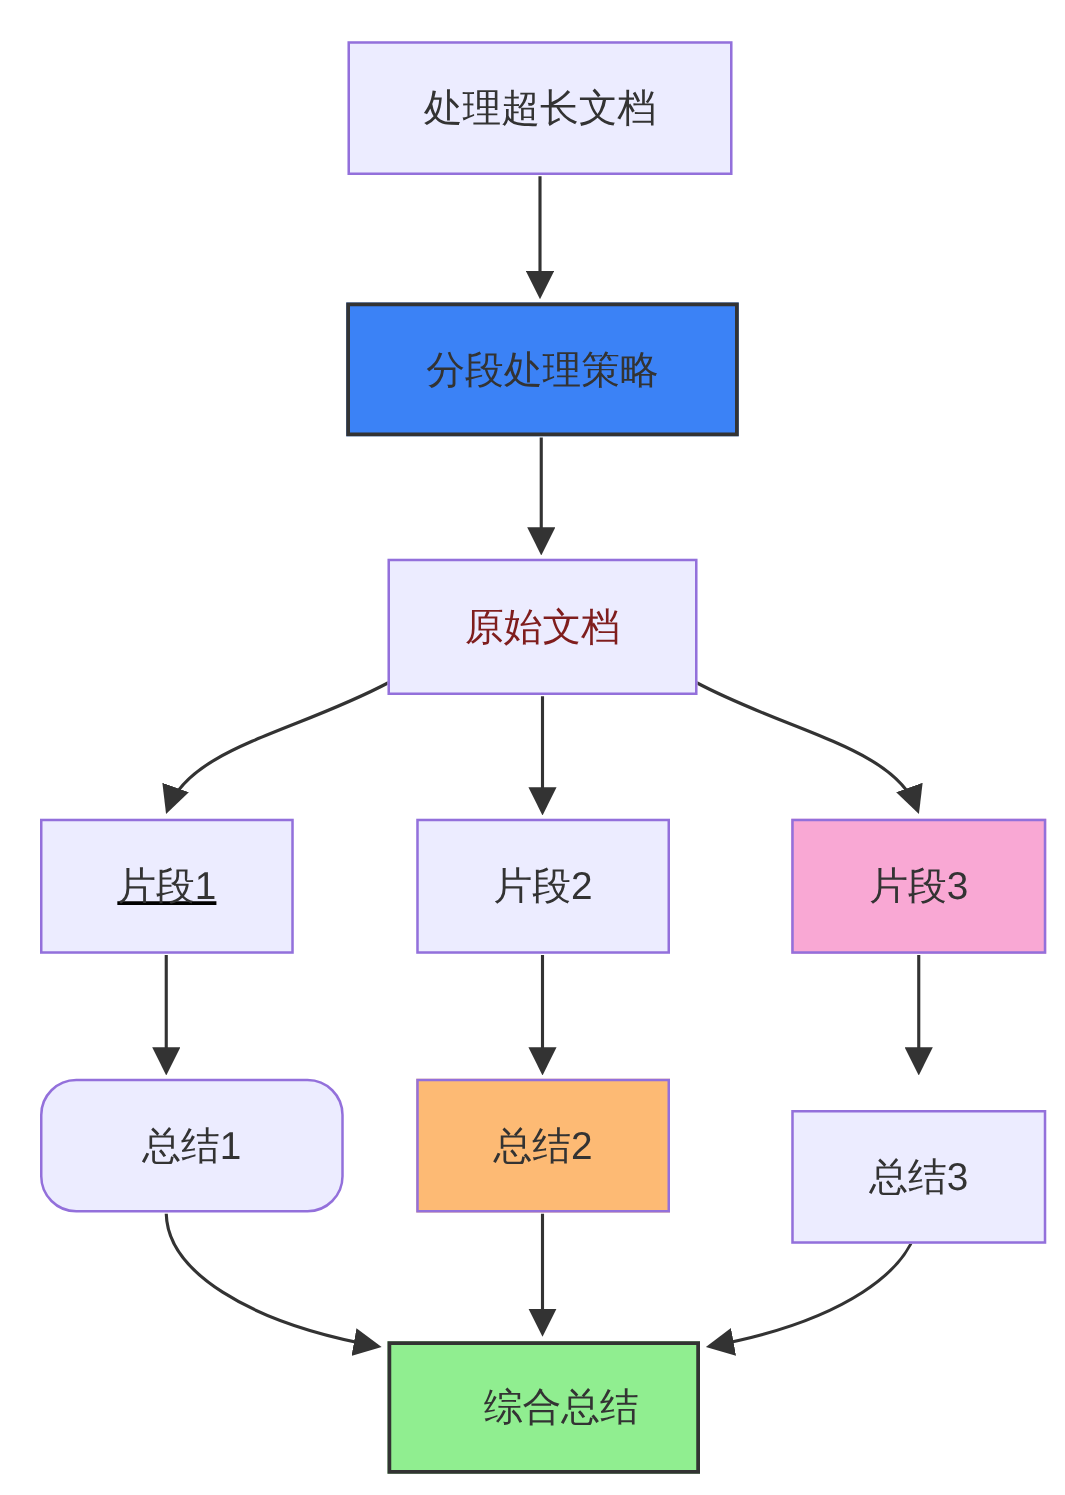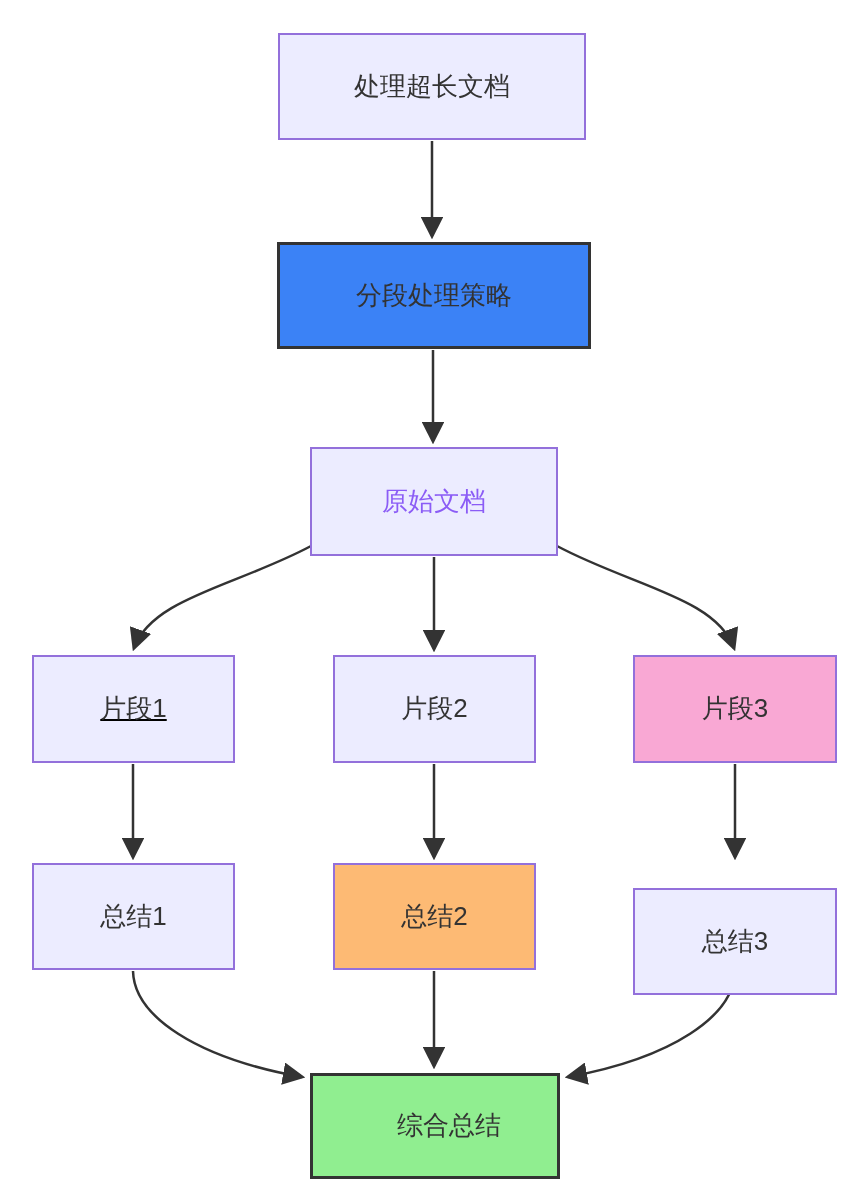--- a/index.html
+++ b/index.html
@@ -31,21 +31,21 @@
   .node {
     position: absolute;
     box-sizing: border-box;
     border-style: solid;
     display: flex;
     align-items: center;
     justify-content: center;
     text-align: center;
   }
   .node .node-label {
-    font-size: 26px;
+    font-size: 31px;
     line-height: 1.2;
     color: #333333;
     white-space: nowrap;
     user-select: none;
   }
 </style>
 </head>
 <body>
 
 <div id="canvas" style="background: rgb(255, 255, 255);">
@@ -70,32 +70,32 @@
       </g>
   </svg>
   <div id="node-layer">
       <div class="node" style="left: 278px; top: 33px; width: 308px; height: 107px; background: rgb(236, 236, 255); border-color: rgb(147, 112, 219); border-width: 2px;">
         <span class="node-label" style="color: rgb(51, 51, 51);">处理超长文档</span>
       </div>
       <div class="node" style="left: 277px; top: 242px; width: 314px; height: 107px; background: #3b82f6; border-color: rgb(51, 51, 51); border-width: 3.5px;">
         <span class="node-label" style="color: rgb(51, 51, 51);">分段处理策略</span>
       </div>
       <div class="node" style="left: 310px; top: 447px; width: 248px; height: 109px; background: rgb(236, 236, 255); border-color: rgb(147, 112, 219); border-width: 2px;">
-        <span class="node-label" style="color: #8b5cf6;">原始文档</span>
+        <span class="node-label" style="color: #7f1d1d;">原始文档</span>
       </div>
       <div class="node" style="left: 32px; top: 655px; width: 203px; height: 108px; background: rgb(236, 236, 255); border-color: rgb(147, 112, 219); border-width: 2px; text-decoration: underline;">
         <span class="node-label" style="color: rgb(51, 51, 51);">片段1</span>
       </div>
       <div class="node" style="left: 333px; top: 655px; width: 203px; height: 108px; background: rgb(236, 236, 255); border-color: rgb(147, 112, 219); border-width: 2px; justify-content: center;">
         <span class="node-label" style="color: rgb(51, 51, 51);">片段2</span>
       </div>
       <div class="node" style="left: 633px; top: 655px; width: 204px; height: 108px; background: #f9a8d4; border-color: rgb(147, 112, 219); border-width: 2px;">
         <span class="node-label" style="color: rgb(51, 51, 51);">片段3</span>
       </div>
-      <div class="node" style="left: 32px; top: 863px; width: 203px; height: 107px; background: rgb(236, 236, 255); border-color: rgb(147, 112, 219); border-width: 2px;">
+      <div class="node" style="left: 32px; top: 863px; width: 243px; height: 107px; background: rgb(236, 236, 255); border-color: rgb(147, 112, 219); border-width: 2px; border-radius: 29px;">
         <span class="node-label" style="color: rgb(51, 51, 51);">总结1</span>
       </div>
       <div class="node" style="left: 333px; top: 863px; width: 203px; height: 107px; background: #fdba74; border-color: rgb(147, 112, 219); border-width: 2px;">
         <span class="node-label" style="color: rgb(51, 51, 51);">总结2</span>
       </div>
       <div class="node" style="left: 633px; top: 863px; width: 204px; height: 107px; background: rgb(236, 236, 255); border-color: rgb(147, 112, 219); border-width: 2px; margin-top: 25px;">
         <span class="node-label" style="color: rgb(51, 51, 51);">总结3</span>
       </div>
       <div class="node" style="left: 310px; top: 1073px; width: 250px; height: 106px; background: rgb(144, 238, 144); border-color: rgb(51, 51, 51); border-width: 3.5px; padding-left: 28px;">
         <span class="node-label" style="color: rgb(51, 51, 51);">综合总结</span>

